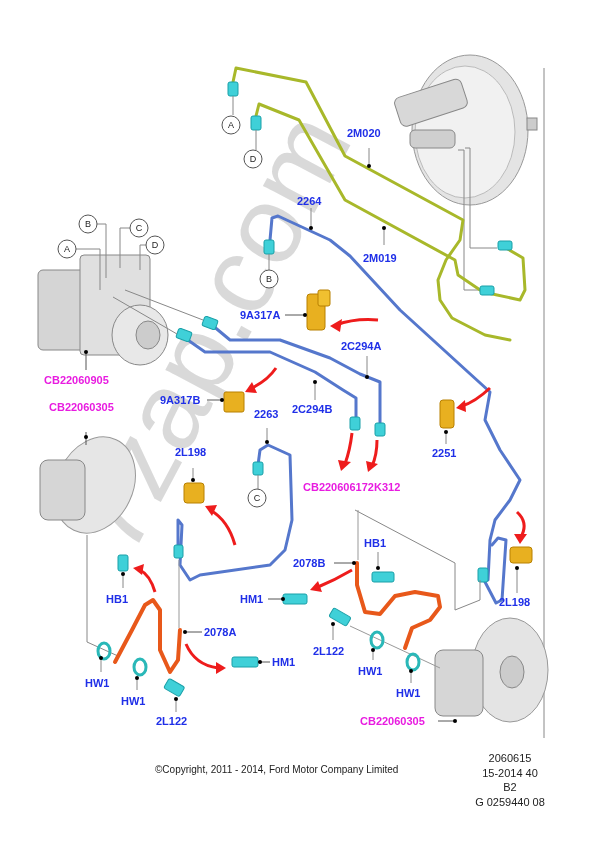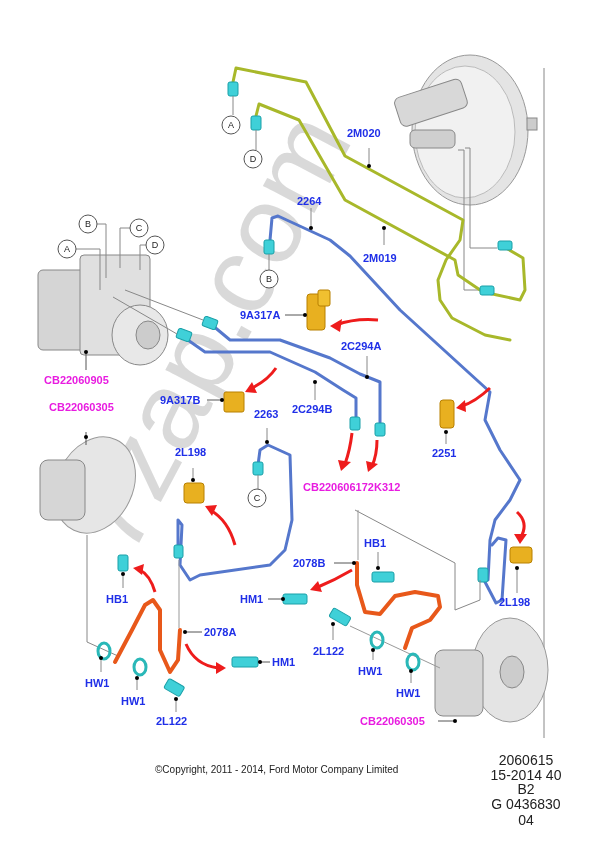--- a/index.html
+++ b/index.html
@@ -2,21 +2,21 @@
 <html><head>
 <meta charset="utf-8">
 <style>
   html,body{margin:0;padding:0;background:#fff;}
   body{width:600px;height:851px;position:relative;overflow:hidden;font-family:"Liberation Sans",sans-serif;}
   svg#diagram{position:absolute;left:0;top:0;}
   .lbl{font-family:"Liberation Sans",sans-serif;font-weight:bold;font-size:11px;fill:#1f2fe8;}
   .lbl-m{font-family:"Liberation Sans",sans-serif;font-weight:bold;font-size:11px;fill:#e81be0;}
   .circ-t{font-family:"Liberation Sans",sans-serif;font-size:9px;fill:#222;text-anchor:middle;}
   .foot{position:absolute;font-family:"Liberation Sans",sans-serif;font-size:10px;color:#222;}
-  .code{position:absolute;left:486px;width:80px;text-align:center;font-family:"Liberation Sans",sans-serif;font-size:14px;color:#222;}
+  .code{position:absolute;left:470px;width:80px;text-align:center;font-family:"Liberation Sans",sans-serif;font-size:11px;color:#222;}
   .wm{font-family:"Liberation Sans",sans-serif;font-size:110px;fill:#bbb;opacity:.55;}
 </style>
 </head>
 <body>
 
 <svg id="diagram" width="600" height="851" viewBox="0 0 600 851">
 
   <g transform="translate(130,560) rotate(-62)">
     <text class="wm" x="0" y="0">7zap.com</text>
   </g>
@@ -351,14 +351,14 @@
   <g>
     <line x1="411" y1="671" x2="411" y2="683" stroke="#888"></line>
       <circle cx="411" cy="671" r="2" fill="#000"></circle>
     <text class="lbl" x="396" y="697">HW1</text>
   </g>
 </svg>
 
 <div class="code" style="top:752px">2060615</div>
 <div class="code" style="top:767px">15-2014 40</div>
 <div class="code" style="top:781px">B2</div>
-<div class="code" style="top:796px">G 0436830 04</div>
+<div class="code" style="top:796px">G 0259440 08</div>
 <div class="foot" style="left:155px;top:764px">©Copyright, 2011 - 2014, Ford Motor Company Limited</div>
 
 </body></html>

